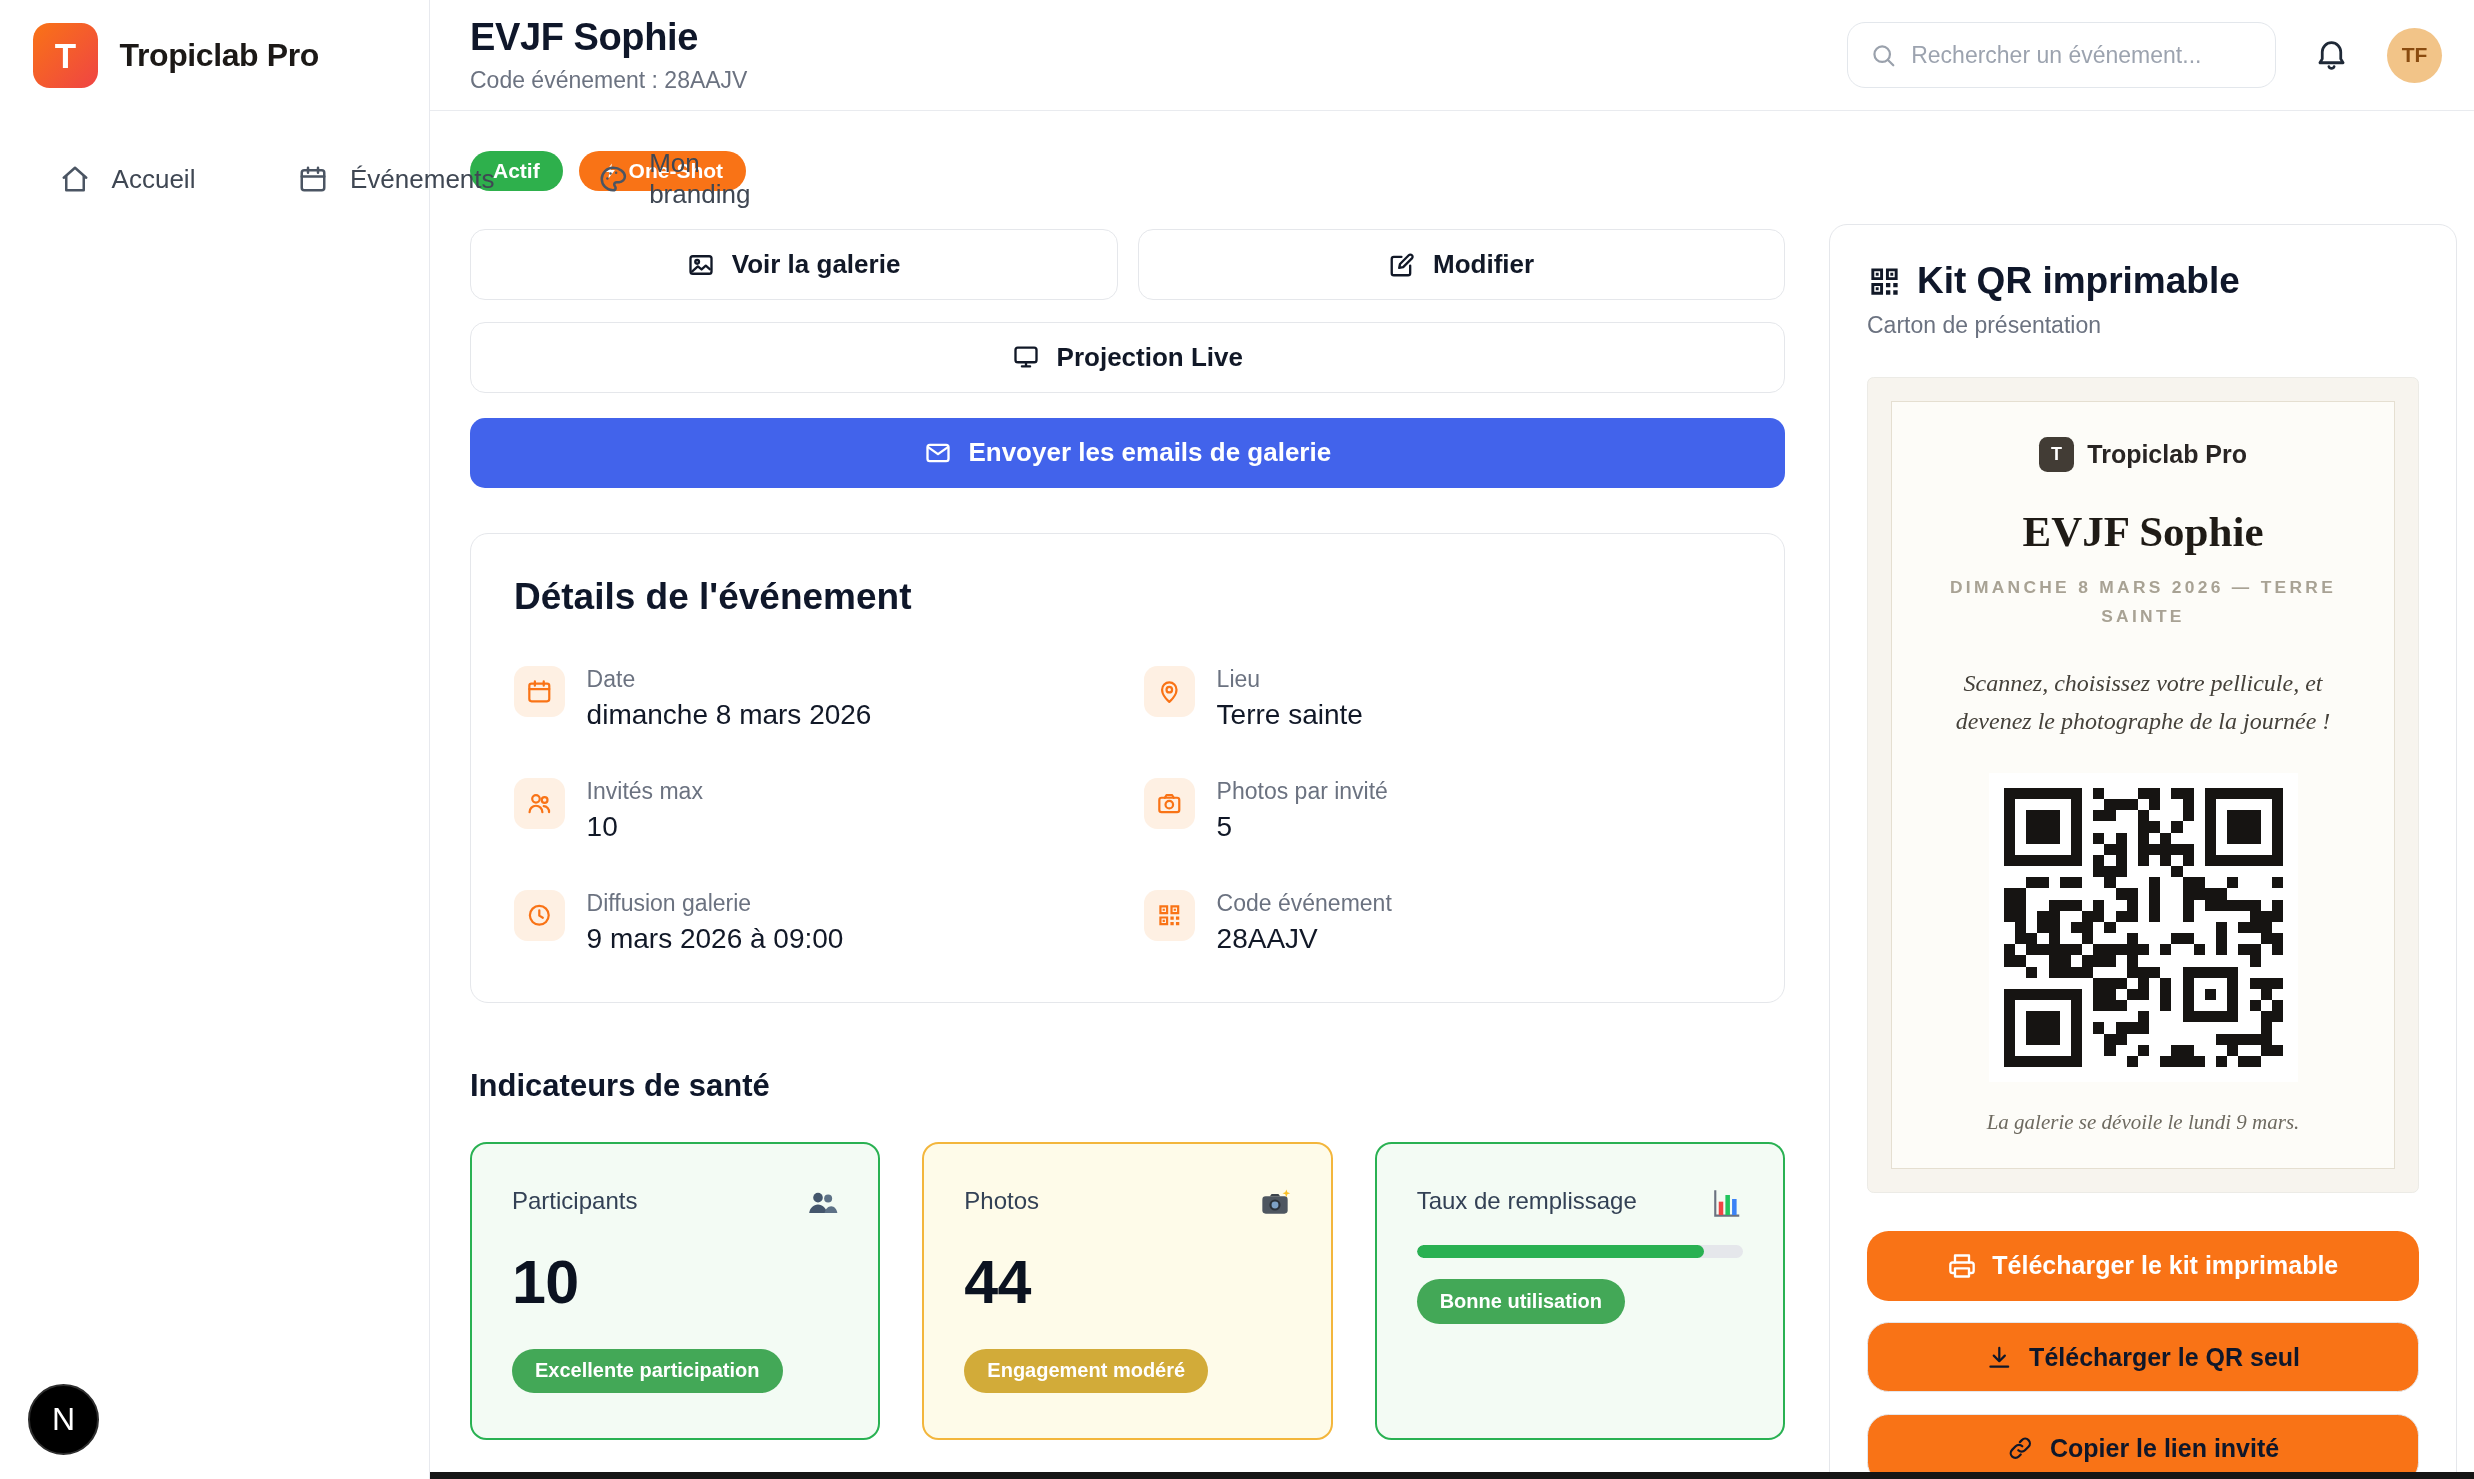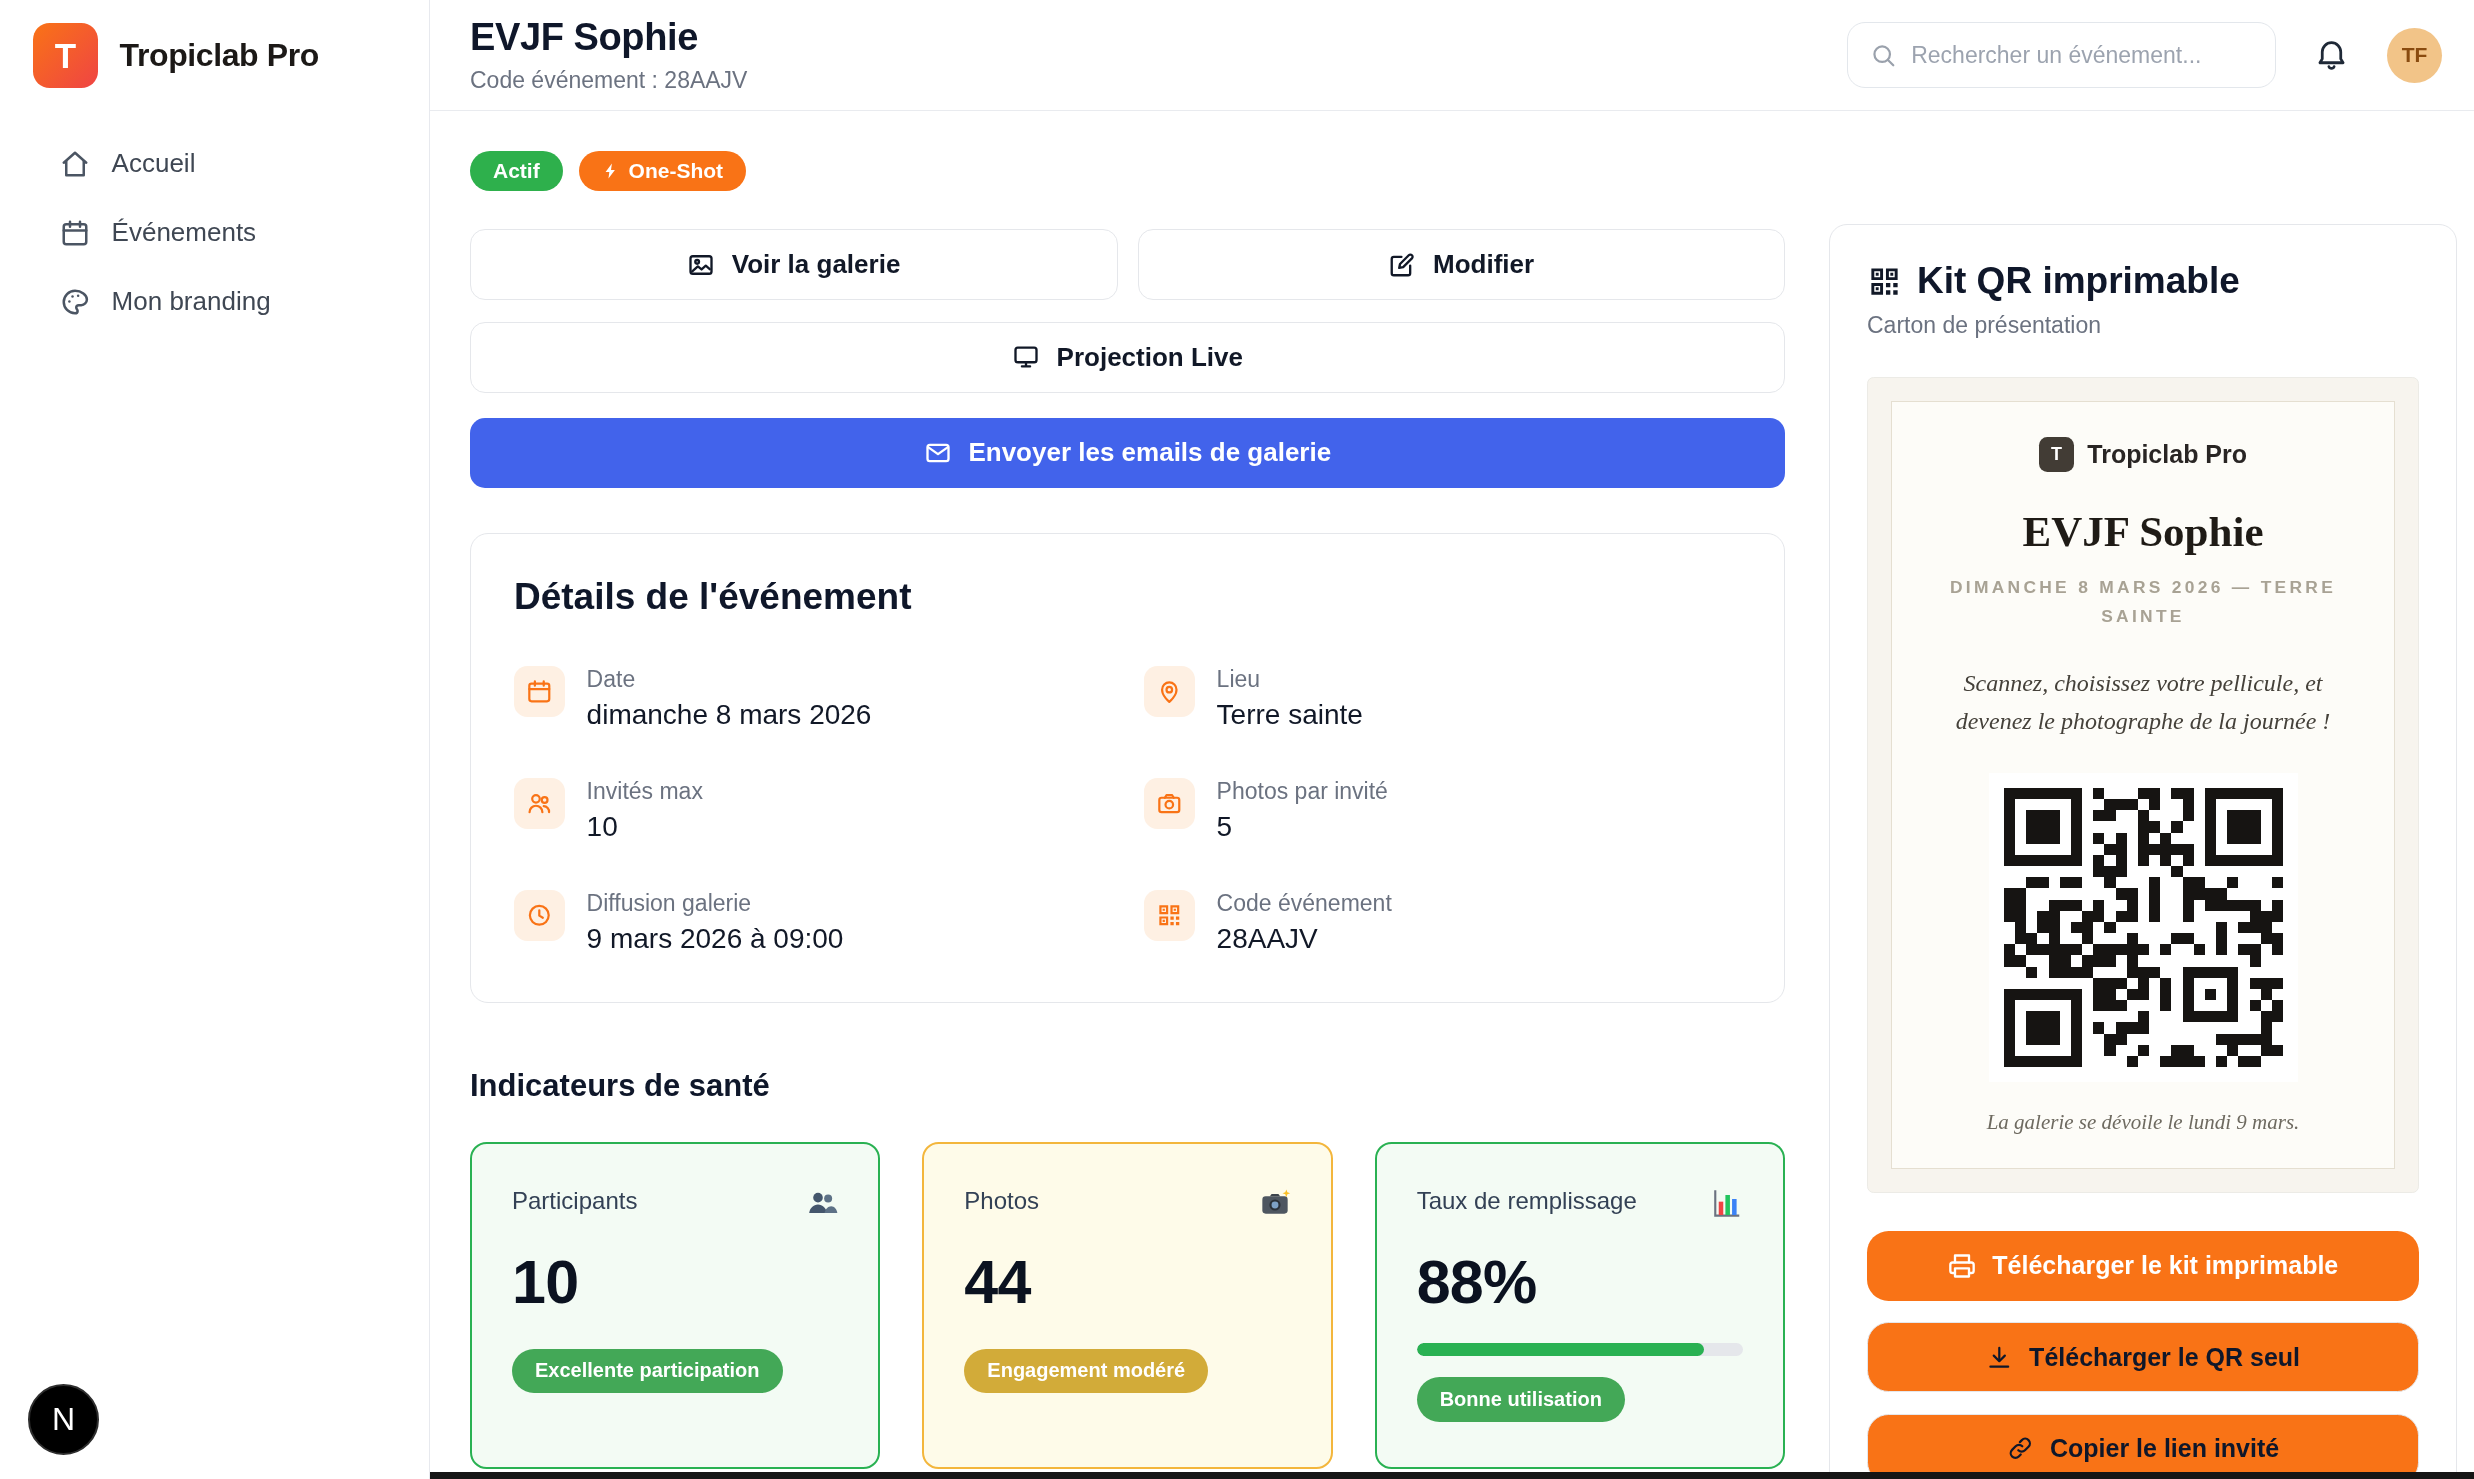--- a/index.html
+++ b/index.html
@@ -6,21 +6,21 @@
   html,body { width:2475px; height:1480px; overflow:hidden; background:#fff; }
   .page { position:relative; width:2475px; height:1480px; font-family:"Liberation Sans",sans-serif; color:#111827; }
   .icon { display:inline-flex; flex:none; align-items:center; justify-content:center; }
   svg { display:block; }
 
   
   .sidebar { position:absolute; left:0; top:0; bottom:0; width:430px; border-right:1.7px solid #e7e9ee; background:#fff; z-index:2; }
   .brand { display:flex; align-items:center; gap:21.6px; padding:0 33px; height:111px; }
   .brand-logo { width:65px; height:65px; border-radius:16.6px; background:linear-gradient(135deg,#f97316,#ef4444); color:#fff; font-size:35px; font-weight:700; display:flex; align-items:center; justify-content:center; }
   .brand-name { font-size:32px; font-weight:700; color:#1c1917; letter-spacing:-0.4px; }
-  .nav { padding-top:23px; display:flex; flex-direction:column; gap:10px; }
+  .nav { padding-top:23px; display:flex; flex-direction:row; gap:10px; }
   .nav-item { display:flex; align-items:center; gap:21.6px; padding:14px 33px 14px 60px; font-size:26px; color:#3f4753; cursor:pointer; }
   .nav-item .icon { color:#4b5563; }
 
   
   .header { position:absolute; left:430px; right:0; top:0; height:111px; border-bottom:1.7px solid #e9ebef; display:flex; align-items:center; padding:0 33px 0 40px; background:#fff; z-index:1; }
   .header-title { font-size:38px; font-weight:700; letter-spacing:-0.4px; color:#0f172a; }
   .header-sub { font-size:23px; color:#6b7280; margin-top:7.5px; }
   .header-right { margin-left:auto; display:flex; align-items:center; gap:37px; }
   .search { display:flex; align-items:center; gap:15px; width:429px; height:66px; border:1.7px solid #e3e7ec; border-radius:18px; padding:0 21.6px; background:#fff; }
   .search input { border:none; outline:none; font-size:23px; color:#111827; width:100%; font-family:inherit; background:transparent; }
@@ -346,21 +346,20 @@
             <span>Taux de remplissage</span>
             <span class="icon">
               <svg width="32" height="32" viewBox="0 0 24 24">
                   <path d="M3.2 2.5v19h18" stroke="#6b7280" stroke-width="1.6" fill="none"></path>
                   <rect x="5.8" y="11" width="3.4" height="10" fill="#ef4444"></rect>
                   <rect x="10.8" y="6" width="3.4" height="15" fill="#22c55e"></rect>
                   <rect x="15.8" y="9" width="3.4" height="12" fill="#3b82f6"></rect>
                 </svg>
             </span>
           </div>
-          <div class="hnum">88%</div>
           <div class="progress">
             <div class="progress-fill" style="width: 88%;"></div>
           </div>
           <span class="hbadge green tight">Bonne utilisation</span>
         </div>
 
       </div>
     </div>
 
     <div class="col-right">

